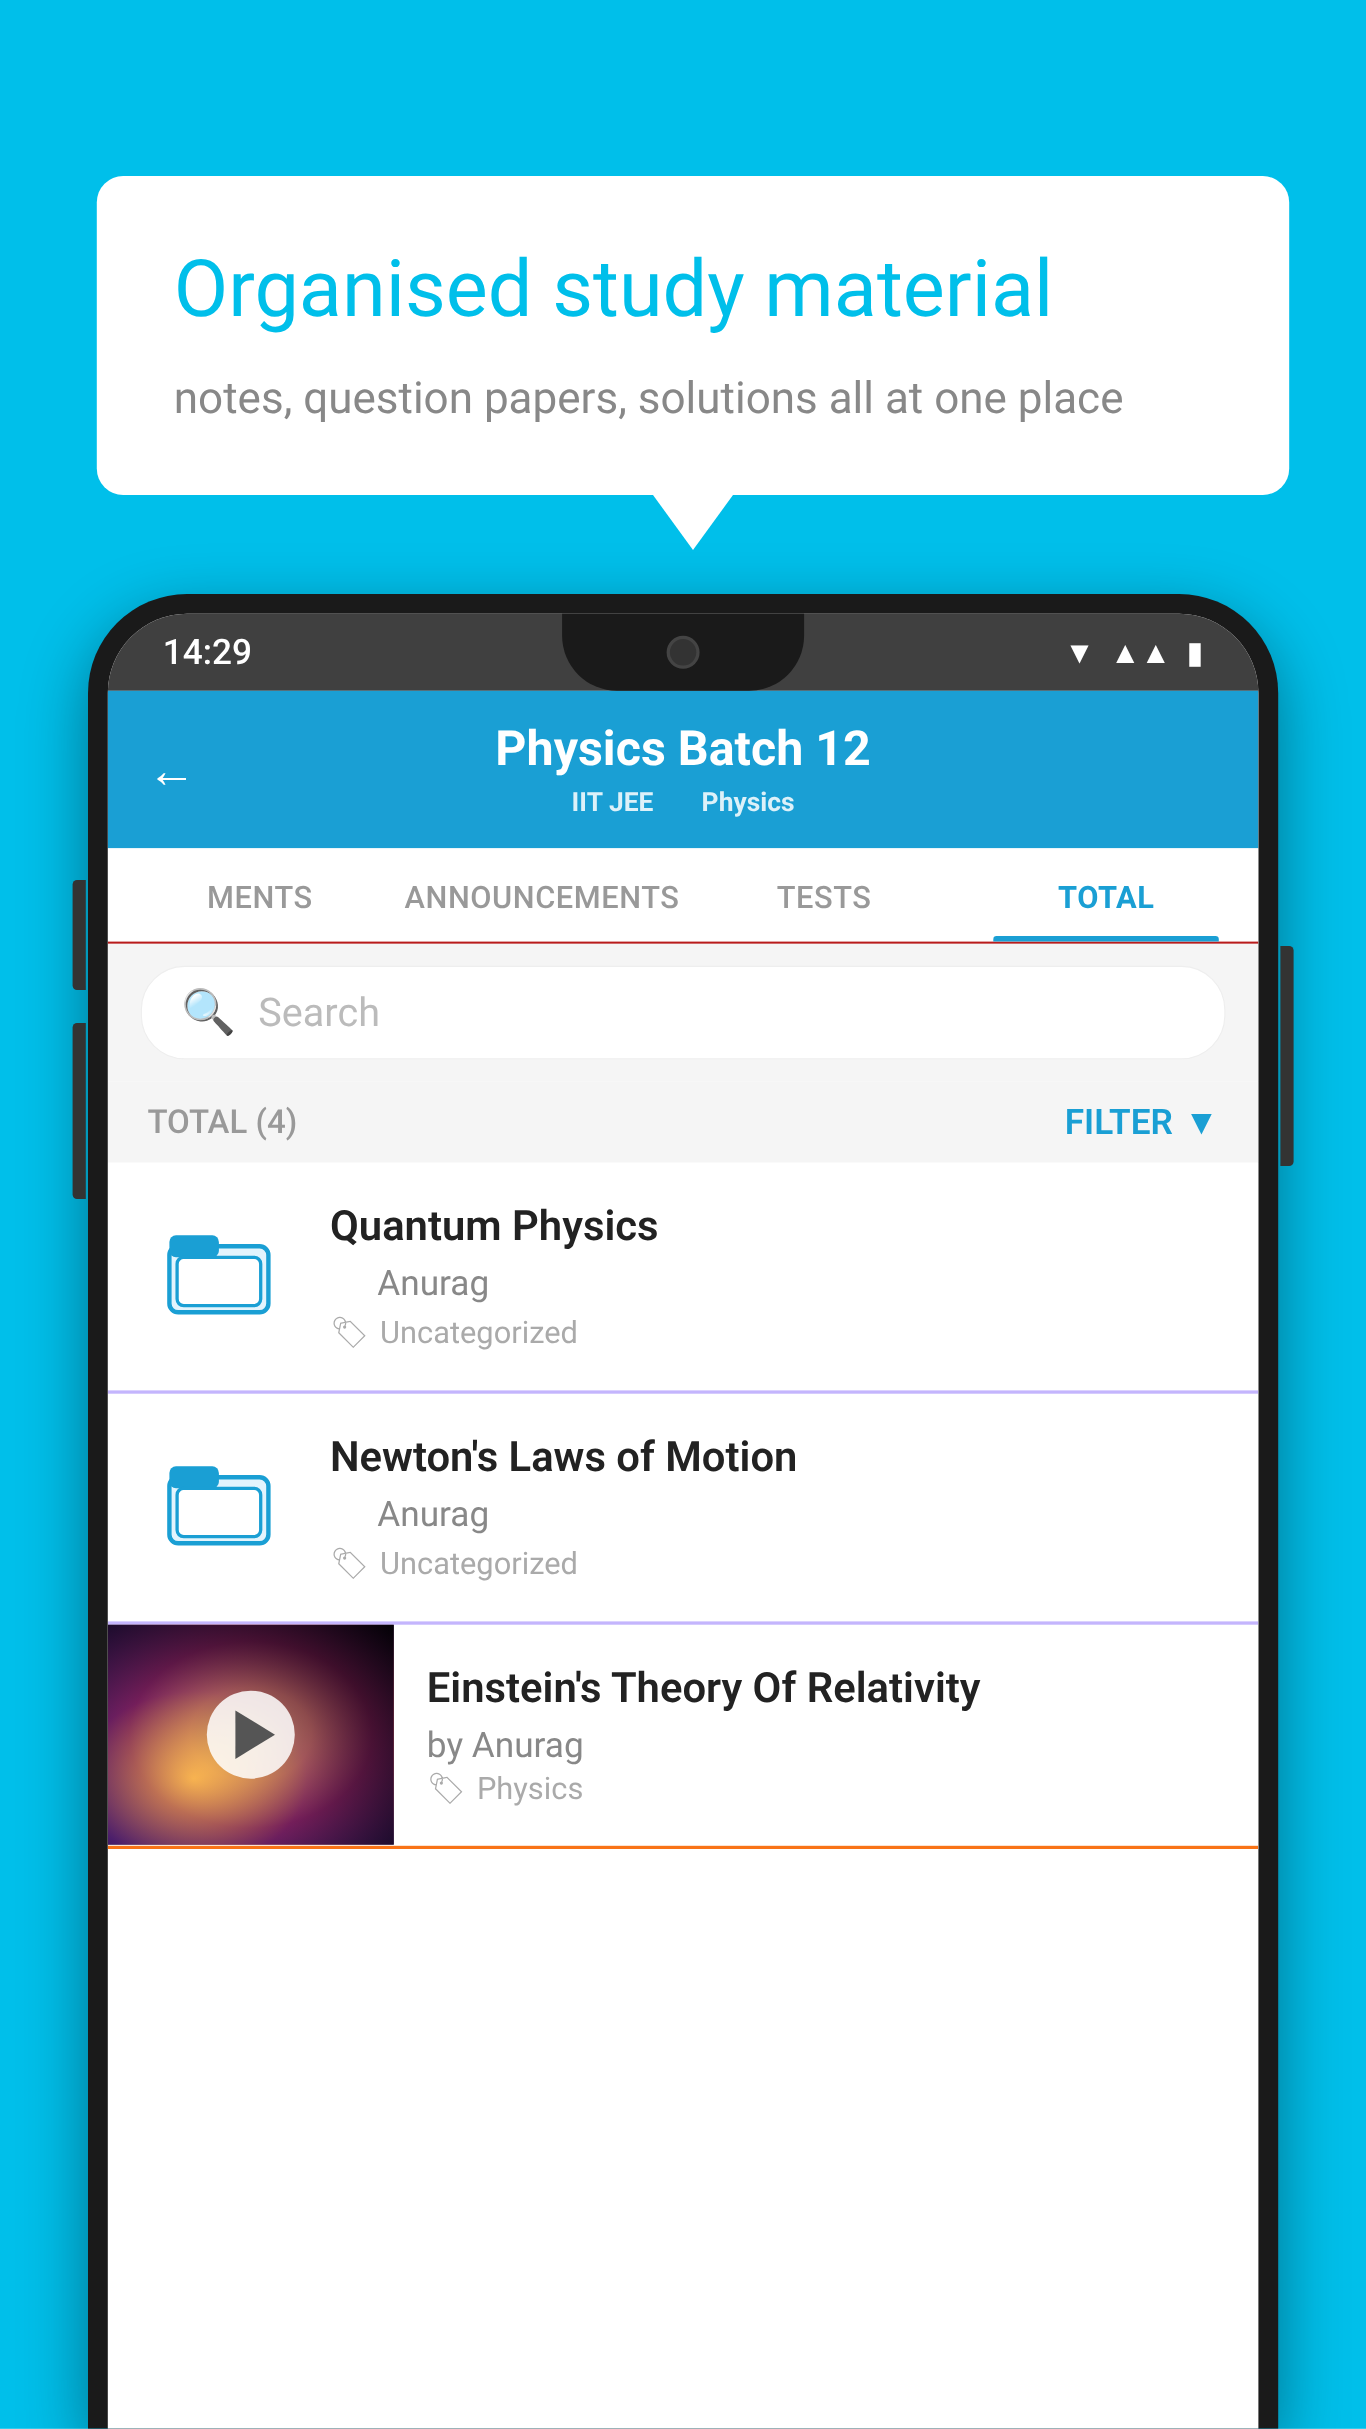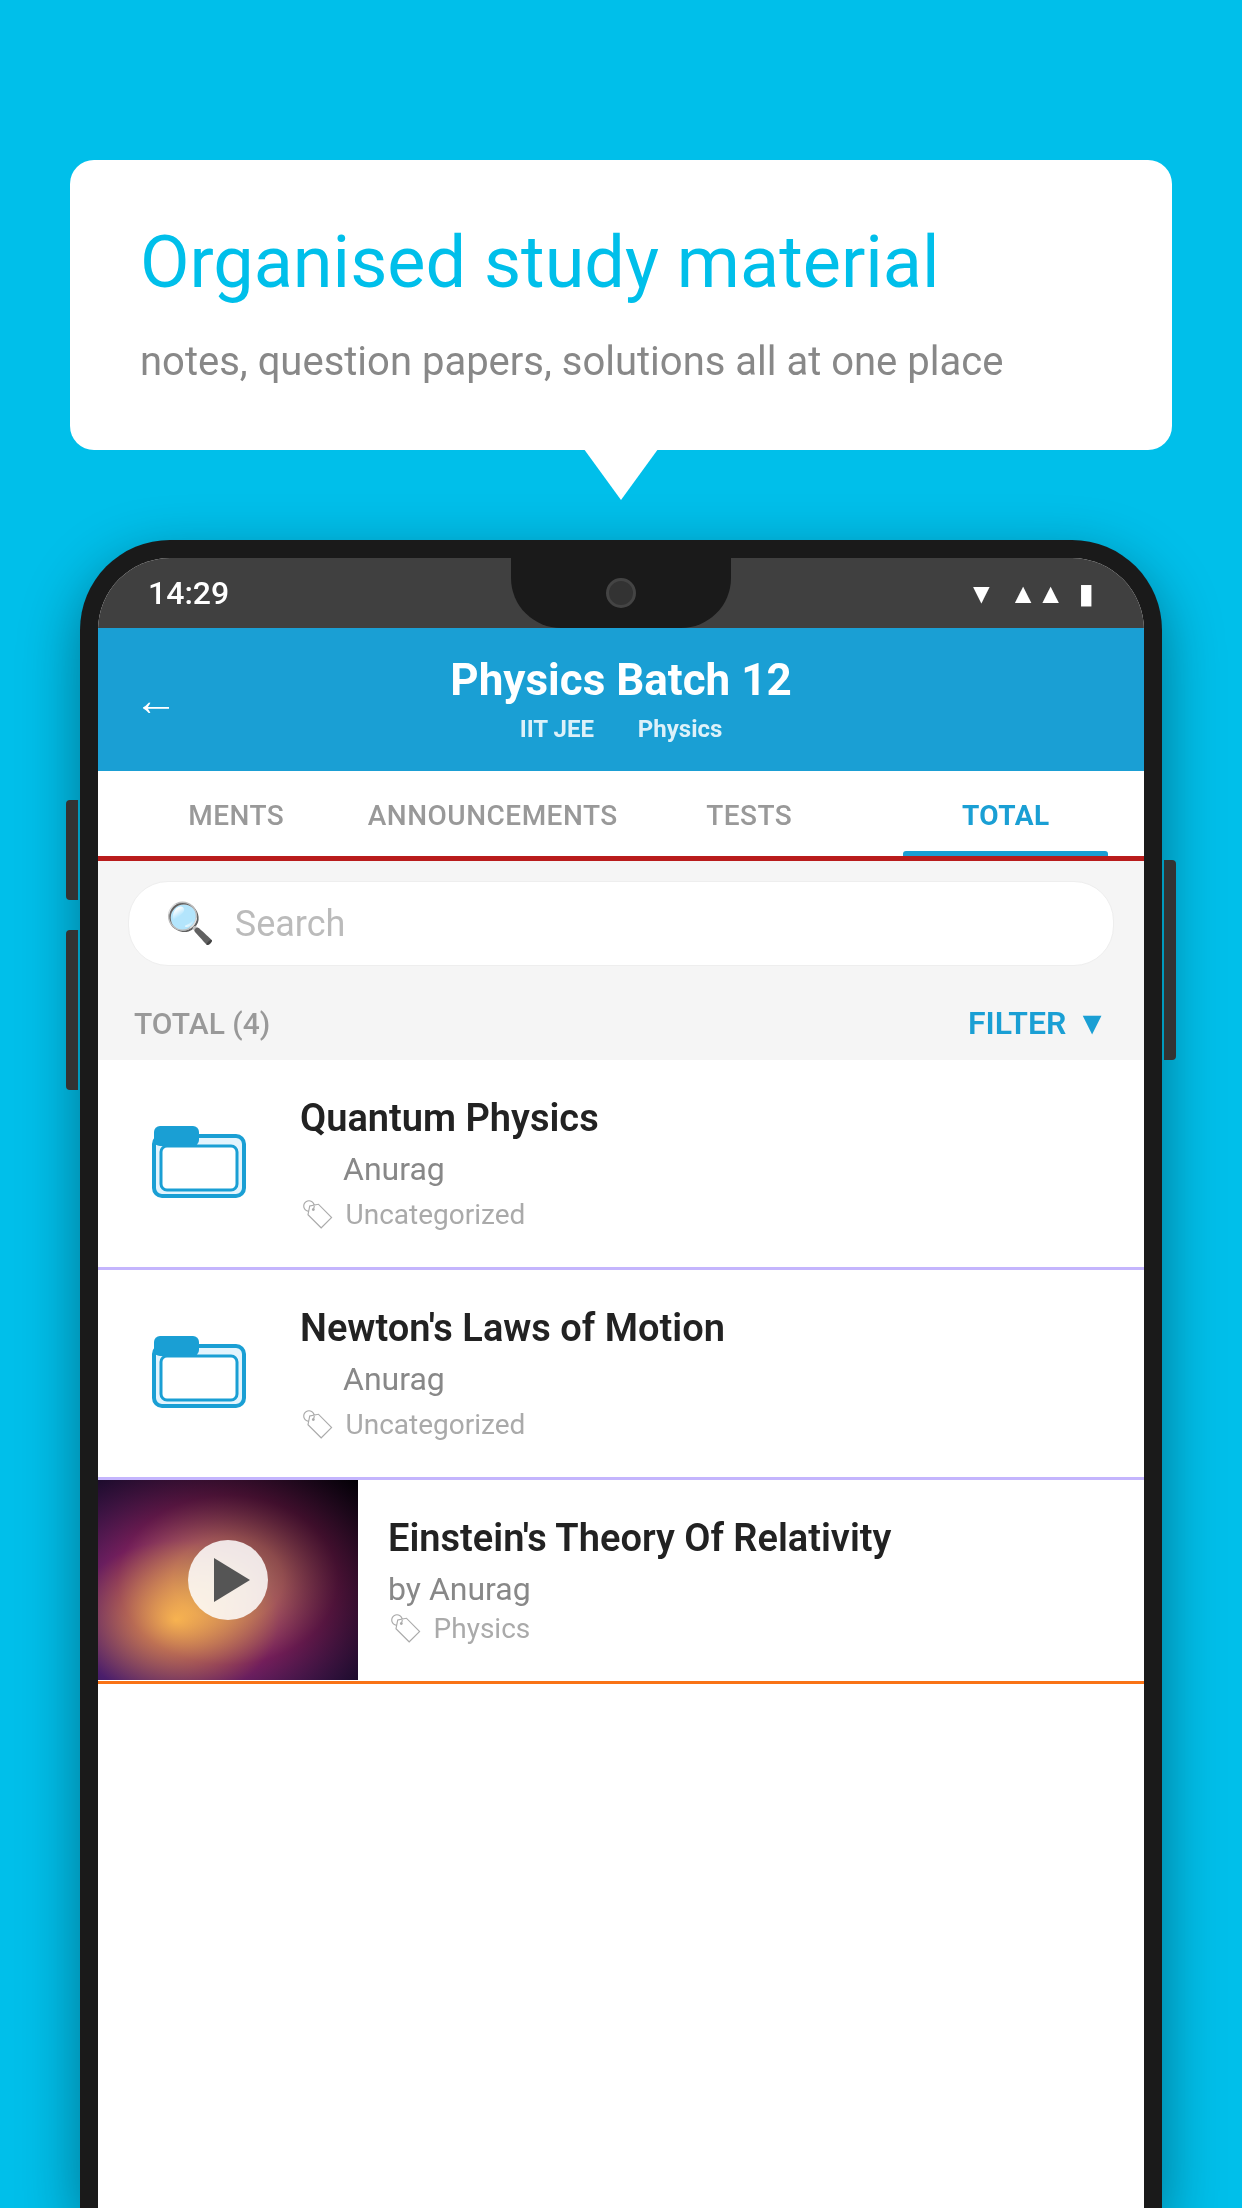--- a/index.html
+++ b/index.html
@@ -10,21 +10,21 @@
       background-color: #00BFEA;
       font-family: 'Roboto', Arial, sans-serif;
       overflow: hidden;
       position: relative;
     }
 
     
     .speech-bubble-wrapper {
       position: absolute;
       top: 160px;
-      left: 70px;
+      left: 88px;
       right: 70px;
     }
     .speech-bubble {
       background: white;
       border-radius: 24px;
       padding: 60px 70px;
       position: relative;
     }
     .speech-bubble::after {
       content: '';
@@ -146,21 +146,21 @@
     }
     .header-subtitle span {
       margin: 0 10px;
     }
 
     
     .tab-bar {
       background: white;
       display: flex;
       align-items: flex-end;
-      border-bottom: 5px solid #b91c1c;
+      border-bottom: 2px solid #b91c1c;
       padding: 0 10px;
     }
     .tab-item {
       flex: 1;
       text-align: center;
       padding: 28px 0 24px;
       font-size: 28px;
       font-weight: 500;
       color: #999;
       letter-spacing: 0.5px;

